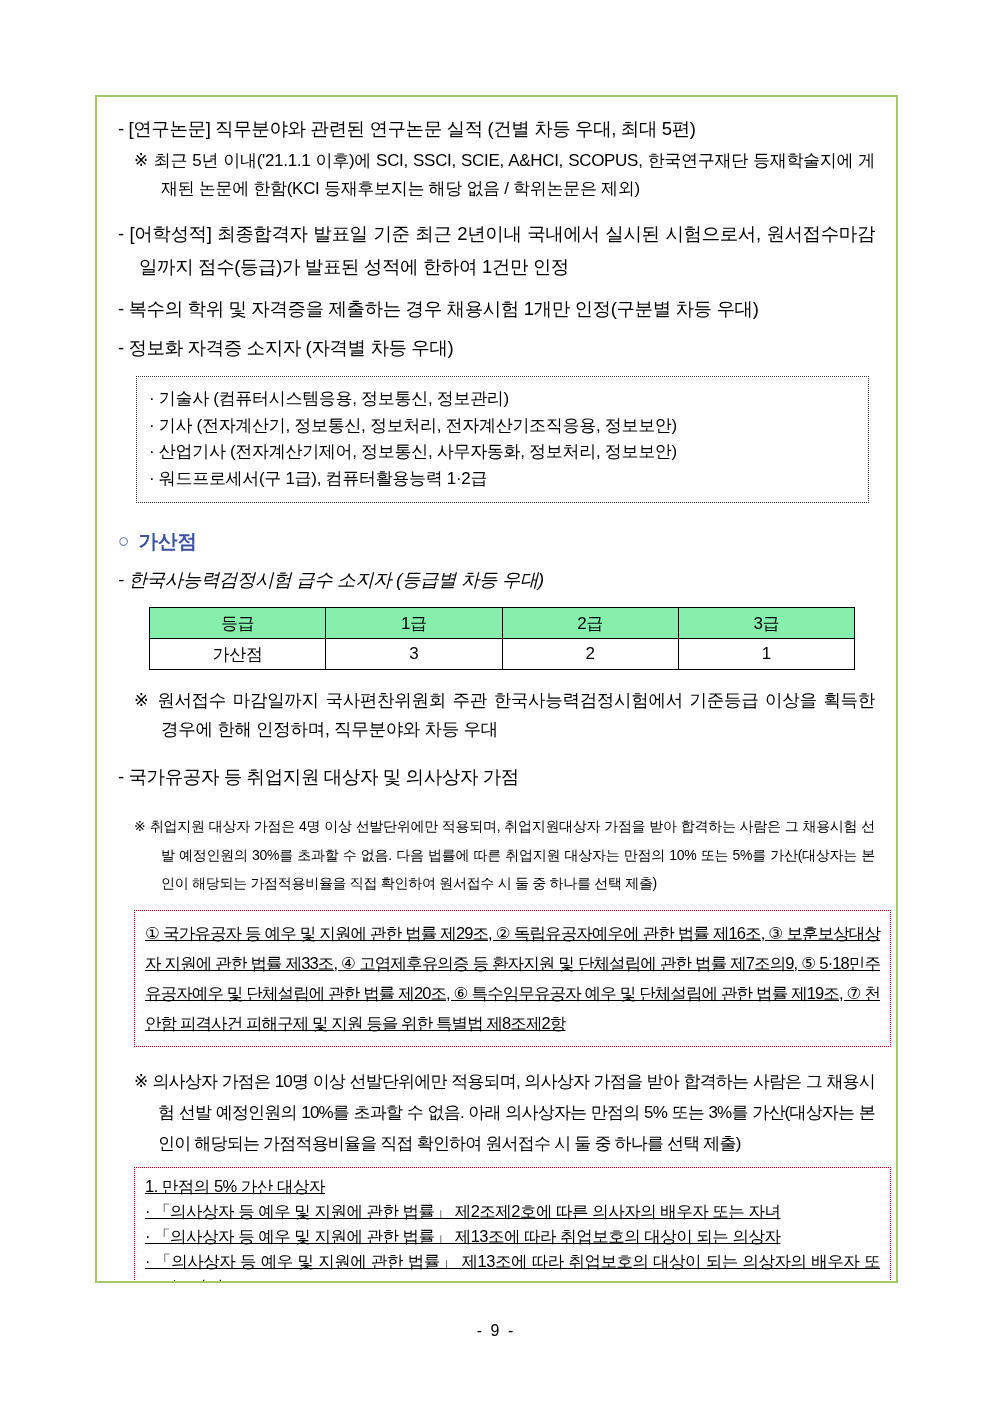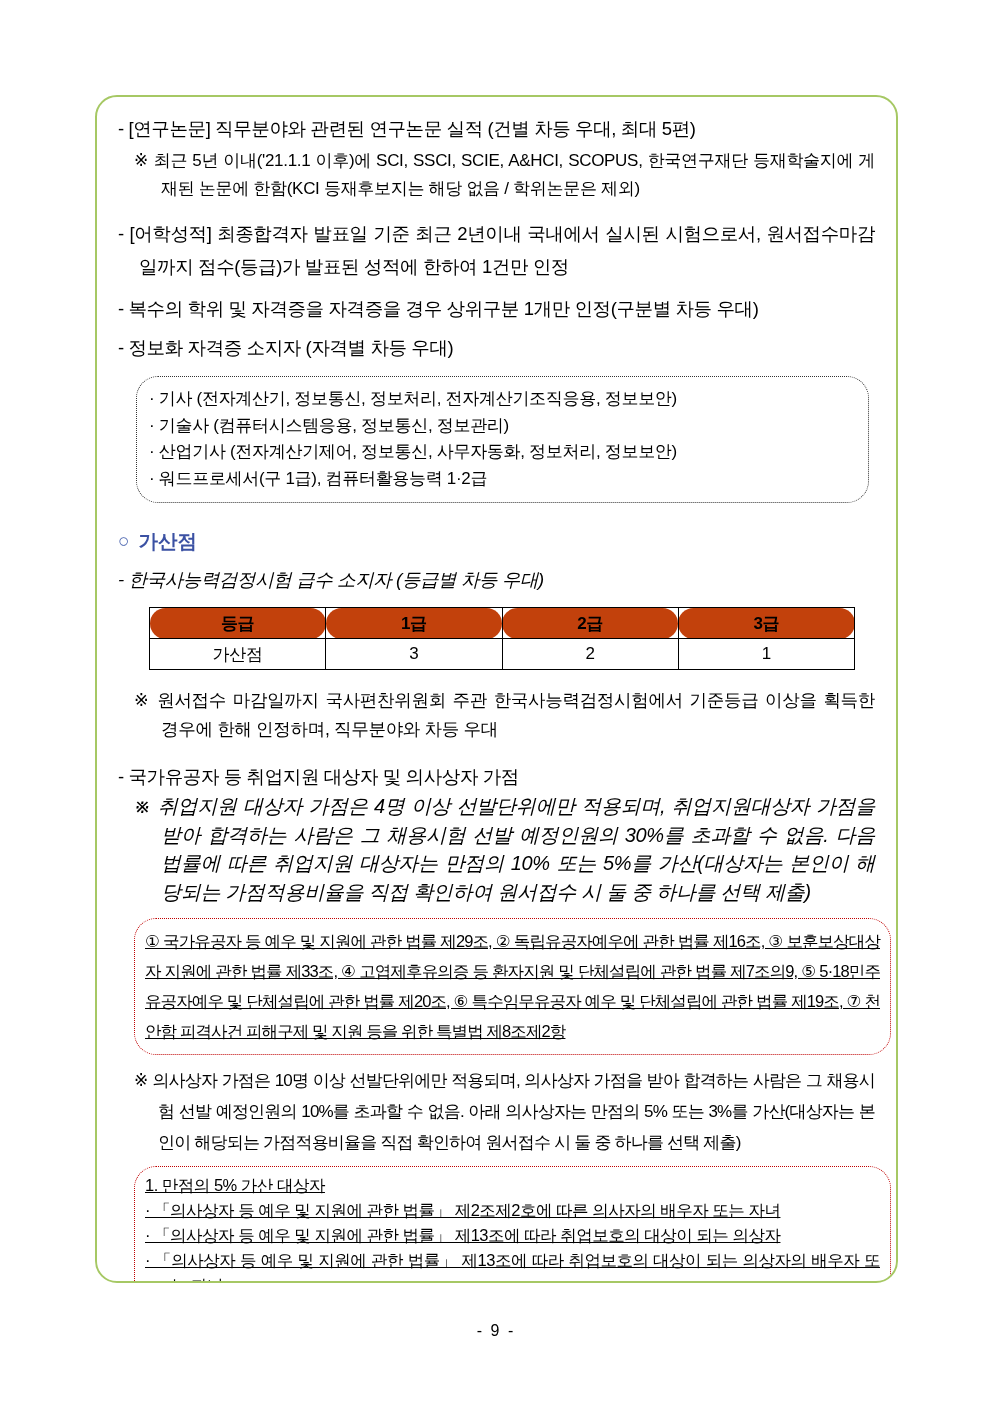--- a/index.html
+++ b/index.html
@@ -1,15 +1,15 @@
 <!DOCTYPE html>
 <html><head>
 <meta charset="utf-8">
 <style>
-  * { margin: 0; padding: 0; box-sizing: border-box; border-radius: 22px; }
+  * { margin: 0; padding: 0; box-sizing: border-box; }
   html, body {
     width: 992px; height: 1403px;
     background: #ffffff;
     font-family: "Liberation Sans", "DejaVu Sans", sans-serif;
     color: #000000;
   }
   .page { position: relative; width: 992px; height: 1403px; overflow: hidden; }
 
   .border-box {
     position: absolute;
@@ -86,28 +86,28 @@
     table-layout: fixed;
   }
   table.bonus th, table.bonus td {
     border: 1.5px solid #000000;
     height: 31px;
     text-align: center;
     vertical-align: middle;
     font-size: 17px;
     letter-spacing: -0.3px;
   }
-  table.bonus th { background: #c2410c; font-weight: bold; }
+  table.bonus th { background: #86efac; font-weight: normal; }
   table.bonus td { font-weight: normal; }
 
   .note.after-table { margin-top: 16px; font-size: 17.5px; line-height: 29px; }
 
   .li.vet { margin-top: 18px; }
 
-  .note.vet1 { font-size: 20px; line-height: 28.5px; margin-top: 0; font-style: italic; }
+  .note.vet1 { font-size: 14px; line-height: 28.5px; margin-top: 20px; }
 
   
   .red-box {
     margin-top: 12px;
     margin-left: 16px;
     width: 757px;
     border: 1.5px dotted #C00000;
     padding: 7px 10px 8px 10px;
     text-decoration: underline;
   }
@@ -115,21 +115,21 @@
     font-size: 16.5px;
     line-height: 30px;
     letter-spacing: -0.9px;
     text-align: justify;
   }
 
   .note.vet2 {
     font-size: 17px;
     line-height: 31px;
     letter-spacing: -0.8px;
-    margin-top: 10px;
+    margin-top: 19px;
     padding-left: 24px;
     text-indent: -24px;
   }
 
   .red-box.targets { margin-top: 8px; padding: 6px 10px 8px 10px; }
   .red-box.targets .t-line {
     font-size: 16.5px;
     line-height: 25px;
     letter-spacing: -0.5px;
     text-align: justify;
@@ -153,27 +153,27 @@
 <body>
 
 <div class="page">
   <div class="border-box">
 
     <div class="li">- [연구논문] 직무분야와 관련된 연구논문 실적 (건별 차등 우대, 최대 5편)</div>
     <div class="note">※ 최근 5년 이내('21.1.1 이후)에 SCI, SSCI, SCIE, A&amp;HCI, SCOPUS, 한국연구재단 등재학술지에 게재된 논문에 한함(KCI 등재후보지는 해당 없음 / 학위논문은 제외)</div>
 
     <div class="li lang">- [어학성적] 최종합격자 발표일 기준 최근 2년이내 국내에서 실시된 시험으로서, 원서접수마감일까지 점수(등급)가 발표된 성적에 한하여 1건만 인정</div>
 
-    <div class="li multi">- 복수의 학위 및 자격증을 자격증을 경우 상위구분 1개만 인정(구분별 차등 우대)</div>
+    <div class="li multi">- 복수의 학위 및 자격증을 제출하는 경우 채용시험 1개만 인정(구분별 차등 우대)</div>
 
     <div class="li cert">- 정보화 자격증 소지자 (자격별 차등 우대)</div>
 
     <div class="cert-box">
+      <div class="cert-item">· 기술사 (컴퓨터시스템응용, 정보통신, 정보관리)</div>
       <div class="cert-item">· 기사 (전자계산기, 정보통신, 정보처리, 전자계산기조직응용, 정보보안)</div>
-      <div class="cert-item">· 기술사 (컴퓨터시스템응용, 정보통신, 정보관리)</div>
       <div class="cert-item">· 산업기사 (전자계산기제어, 정보통신, 사무자동화, 정보처리, 정보보안)</div>
       <div class="cert-item">· 워드프로세서(구 1급), 컴퓨터활용능력 1·2급</div>
     </div>
 
     <div class="section-head">
       <span class="circle">○</span>
       <span>가산점</span>
     </div>
 
     <div class="li hist">- 한국사능력검정시험 급수 소지자 (등급별 차등 우대)</div>

